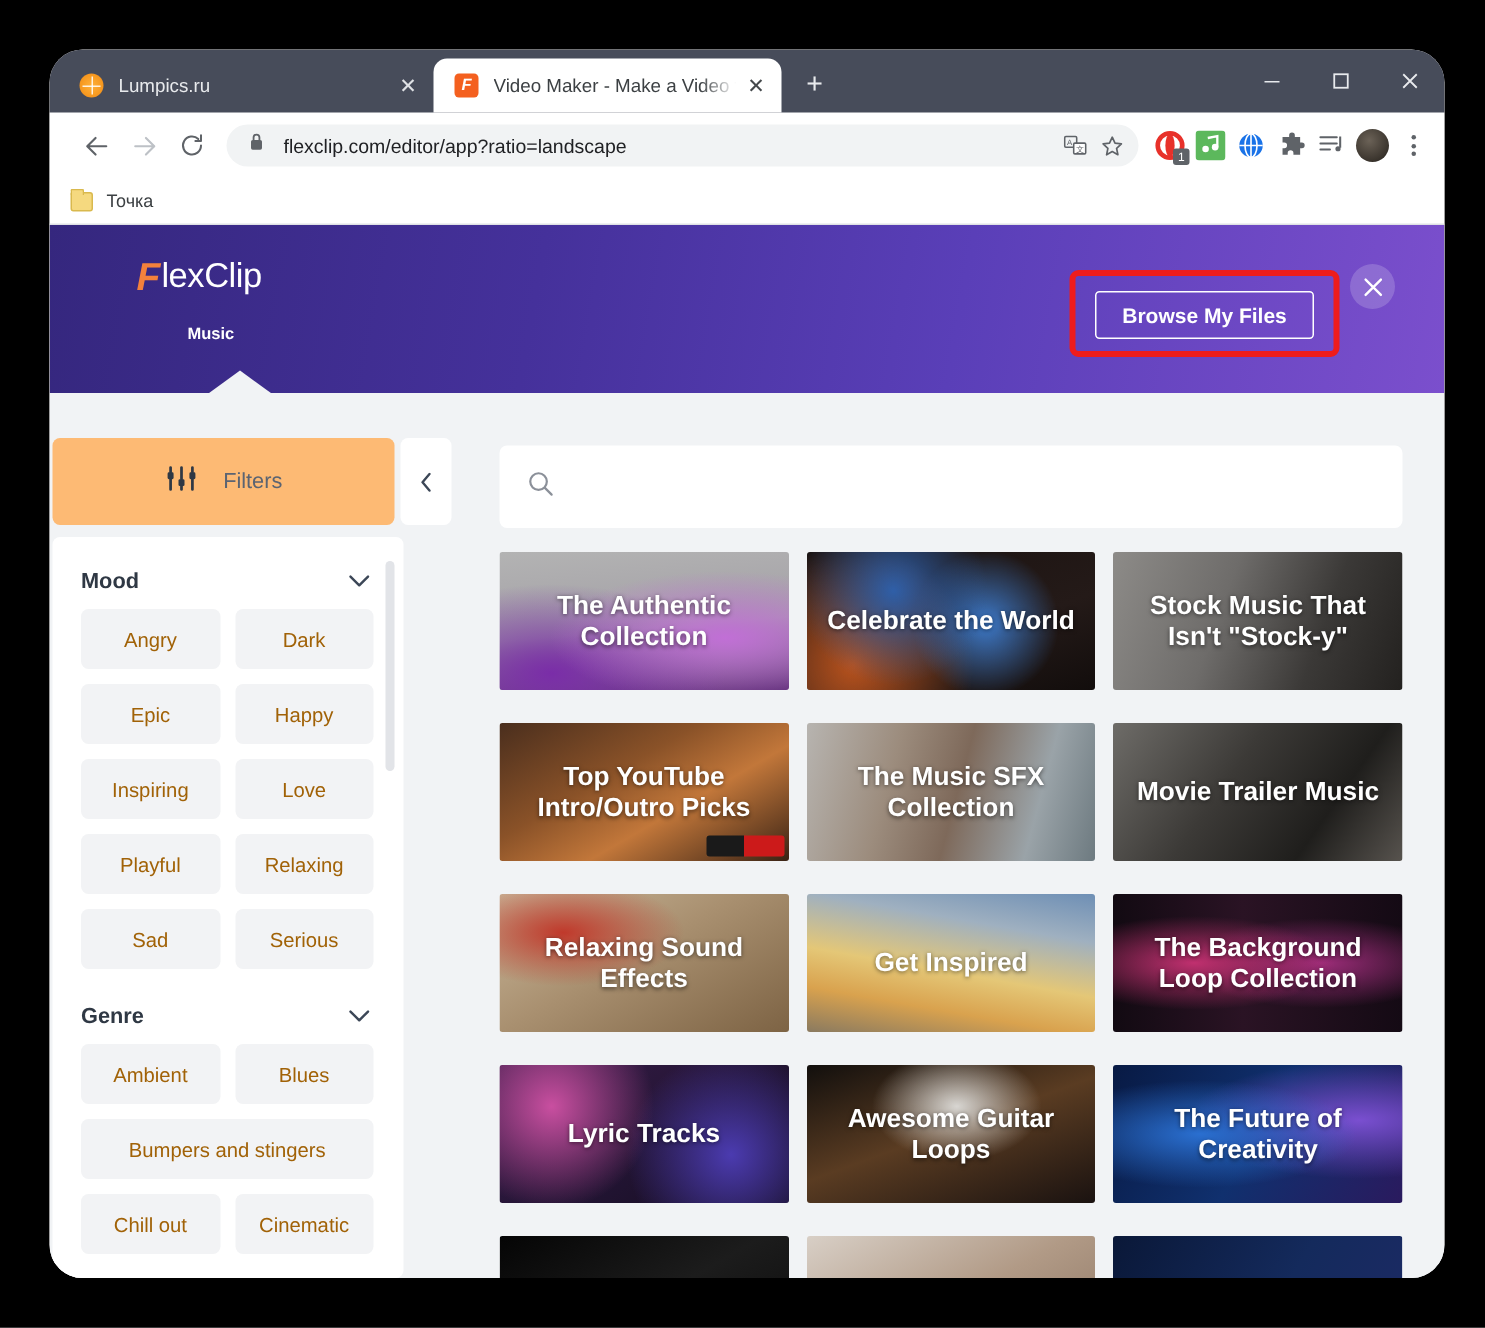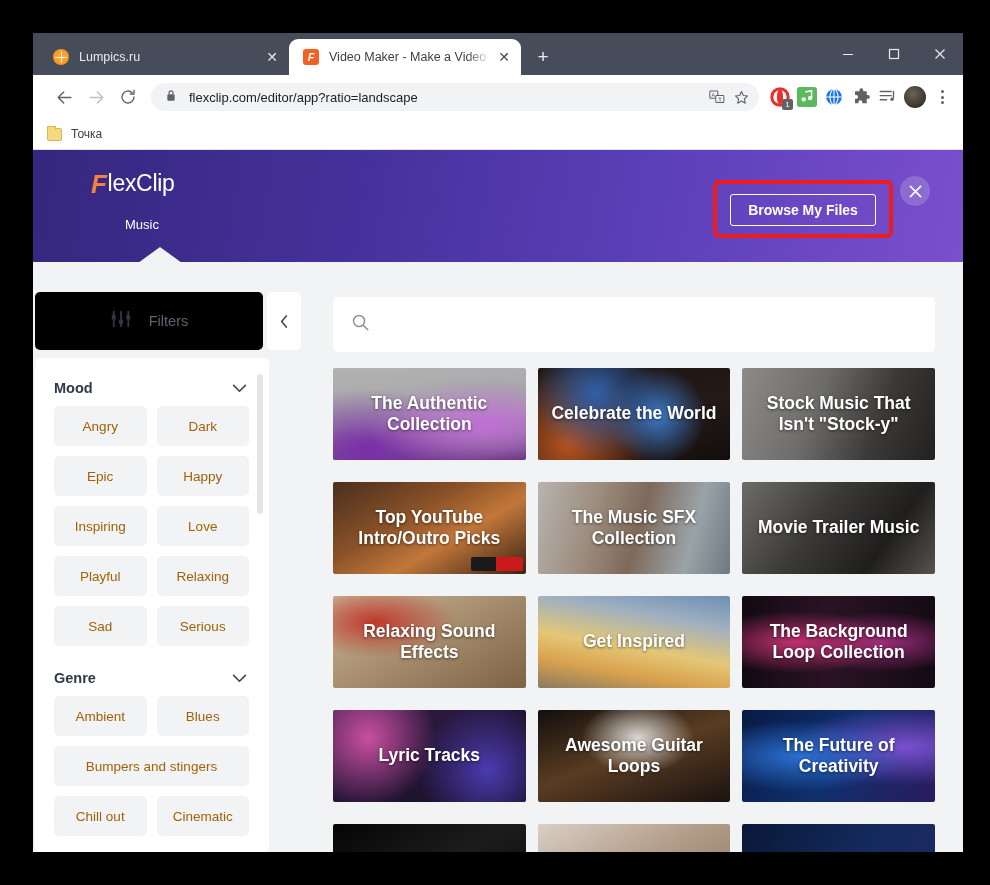--- a/index.html
+++ b/index.html
@@ -10,20 +10,21 @@
     overflow: hidden;
   }
 
   
   .browser-window {
     position: absolute;
     left: 33px; top: 33px;
     width: 930px; height: 819px;
     background: #fff;
     overflow: hidden;
+    border-radius: 22px;
   }
 
   
   .tab-strip {
     position: relative;
     height: 42px;
     background: #474c5a;
     display: flex;
     align-items: flex-end;
     padding-left: 6px;
@@ -183,21 +184,21 @@
     display: flex; align-items: center;
     font-size: 23px; color: #fff; letter-spacing: -.3px;
   }
   .fc-logo-f {
     color: #f4813c; font-weight: 700; font-style: italic;
     margin-right: 1px; font-size: 26px; line-height: 1;
   }
   .fc-logo-text { font-weight: 400; text-align: center; }
   .fc-tab {
     position: absolute; left: 92px; top: 67px;
-    color: #fff; font-size: 13px; font-weight: normal;
+    color: #fff; font-size: 11px; font-weight: bold;
   }
   .fc-pointer {
     position: absolute; left: 105px; bottom: -1px;
     width: 0; height: 0;
     border-left: 22px solid transparent;
     border-right: 22px solid transparent;
     border-bottom: 16px solid #f1f3f5;
   }
   .browse-wrap { position: absolute; right: 87px; top: 44px; }
   .browse-highlight {
@@ -230,21 +231,21 @@
     position: absolute; left: 0; top: 30px;
     width: 268px; bottom: 0;
   }
   .filters-row {
     position: relative;
     display: flex; align-items: center;
     height: 58px; margin-left: 2px;
   }
   .filters-box {
     flex: 1 1 auto; height: 58px;
-    background: #000000; border-radius: 5px;
+    background: #fdba74; border-radius: 5px;
     display: flex; align-items: center; justify-content: center;
     gap: 17px;
   }
   .filters-label { font-size: 14.5px; color: #5b6472; }
   .slider-icon { display: block; }
   .collapse-box {
     width: 34px; height: 58px; margin-left: 4px;
     background: #fff; border-radius: 5px;
     display: flex; align-items: center; justify-content: center;
     color: #3c4757; font-size: 13px;

